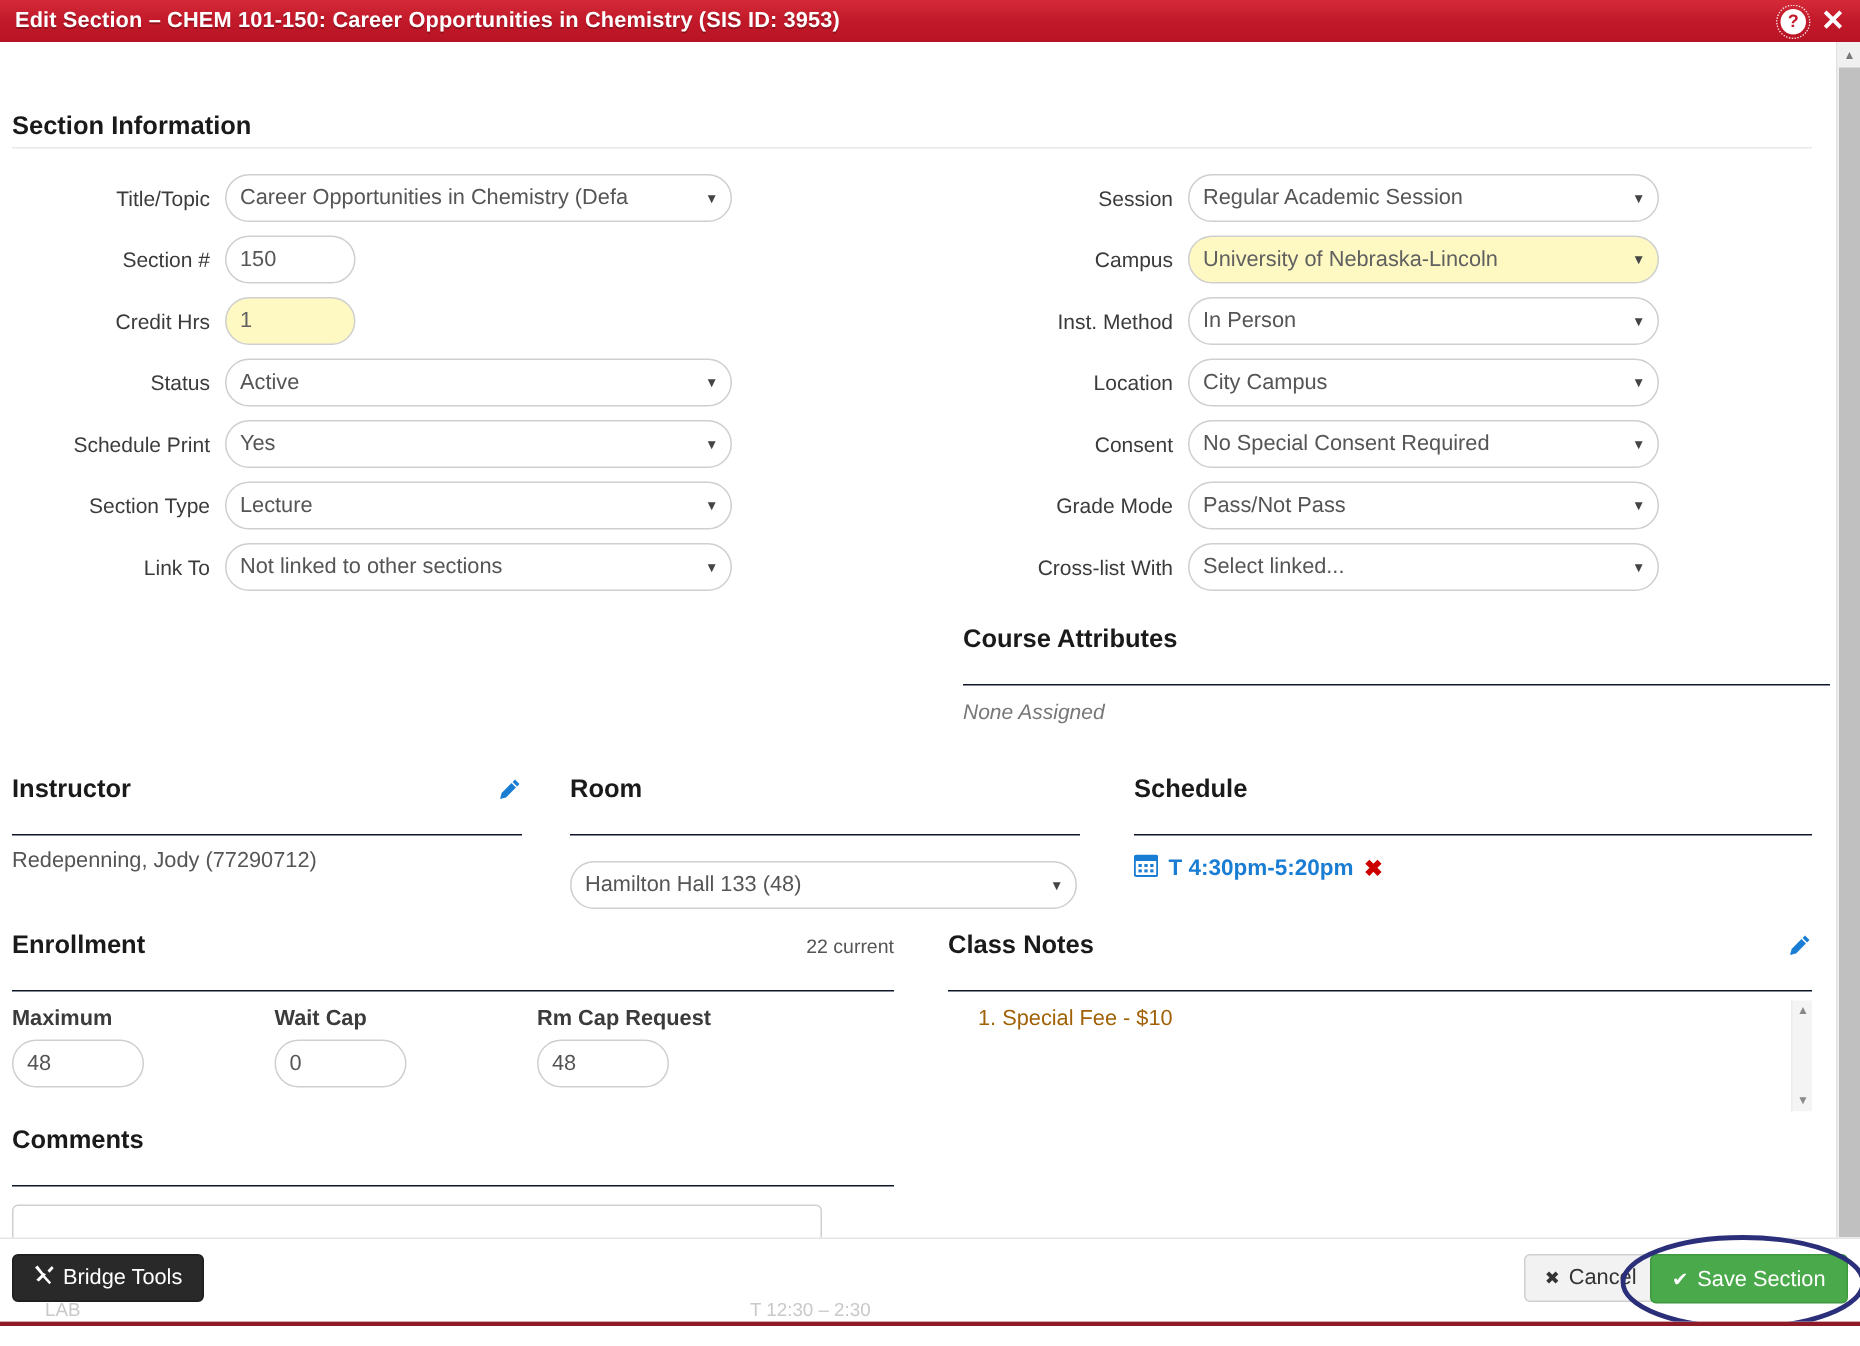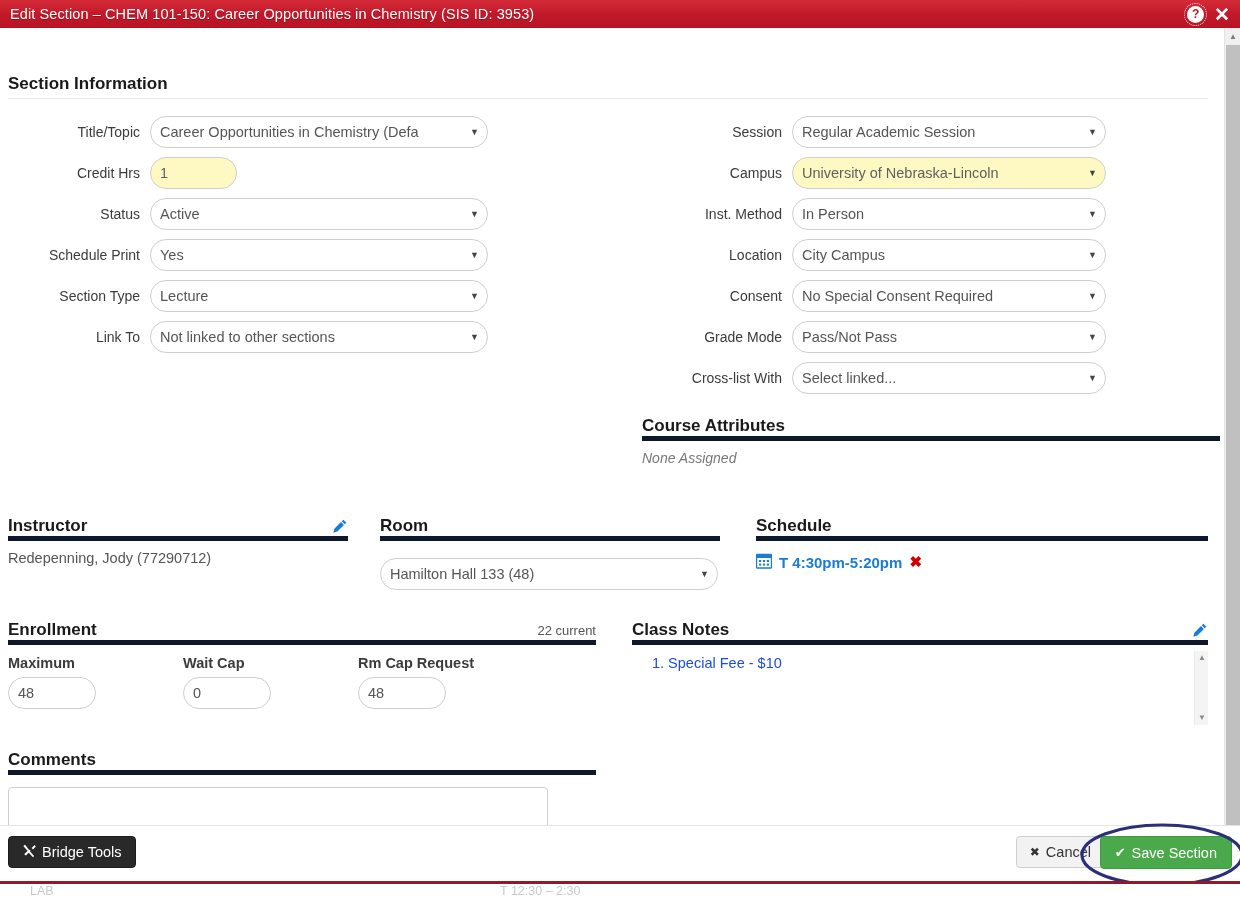--- a/index.html
+++ b/index.html
@@ -34,21 +34,21 @@
     background: linear-gradient(to bottom, #d42a38 0%, #c2192a 50%, #b3102099 100%), #c0182a;
     background-color: #c0182a;
     display: flex;
     align-items: center;
     padding: 0 8px 0 10px;
     box-sizing: border-box;
   }
   .titlebar-text {
     color: #ffffff;
     font-size: 14.5px;
-    font-weight: normal;
+    font-weight: bold;
     letter-spacing: 0.1px;
     white-space: nowrap;
     text-shadow: 0 1px 0 rgba(0,0,0,.25);
   }
   .titlebar-actions {
     margin-left: auto;
     display: flex;
     align-items: center;
     gap: 10px;
     padding-right: 2px;
@@ -116,22 +116,22 @@
     height: 780px;
     background: #c0c0c0;
     cursor: pointer;
   }
 
   
   .sec-head {
     font-size: 17px;
     font-weight: bold;
     color: #1a1a1a;
-    padding-bottom: 0;
-    border-bottom: 5px solid #0f172a;
+    padding-bottom: 20px;
+    border-bottom: 1px solid #0f172a;
     display: flex;
     align-items: center;
   }
   .sec-head .spacer { flex: 1; }
   .sec-sub {
     font-size: 13px;
     color: #555;
     font-weight: normal;
   }
 
@@ -245,21 +245,21 @@
   
   .panel-notes { position: absolute; left: 632px; top: 592px; width: 576px; }
   .notes-box {
     position: relative;
     height: 80px;
     margin-top: 0;
     overflow: hidden;
   }
   .notes-list {
     font-size: 14.5px;
-    color: #1d4ed8;
+    color: #a16207;
     padding: 10px 0 0 20px;
     margin: 0;
     list-style: none;
   }
   .notes-scroll {
     position: absolute;
     right: 0; top: 6px;
     width: 14px;
     height: 74px;
     background: #f4f4f4;
@@ -354,21 +354,21 @@
     position: absolute;
     right: -8px; bottom: -8px;
     width: 170px;
     height: 68px;
     pointer-events: none;
   }
 
   
   .bg-peek {
     position: absolute;
-    left: 0; top: 887px;
+    left: 0; top: 869px;
     width: 1240px;
     height: 10px;
     font-size: 12.5px;
     color: #c9c9c9;
     white-space: nowrap;
   }
   .bg-peek span { position: absolute; top: -3px; }
 </style>
 </head>
 <body>
@@ -391,20 +391,26 @@
       <div class="form-col-left col-left">
 
         <div class="frow">
           <div class="flabel">Title/Topic</div>
           <div class="ctl w-select-l">
             <span class="val">Career Opportunities in Chemistry (Defa</span>
             <span class="caret">▼</span>
           </div>
         </div>
 
+        <div class="frow">
+          <div class="flabel">Section #</div>
+          <div class="ctl w-input-s">
+            <span class="val">150</span>
+          </div>
+        </div>
 
         <div class="frow">
           <div class="flabel">Credit Hrs</div>
           <div class="ctl w-input-s disabled">
             <span class="val">1</span>
           </div>
         </div>
 
         <div class="frow">
           <div class="flabel">Status</div>

